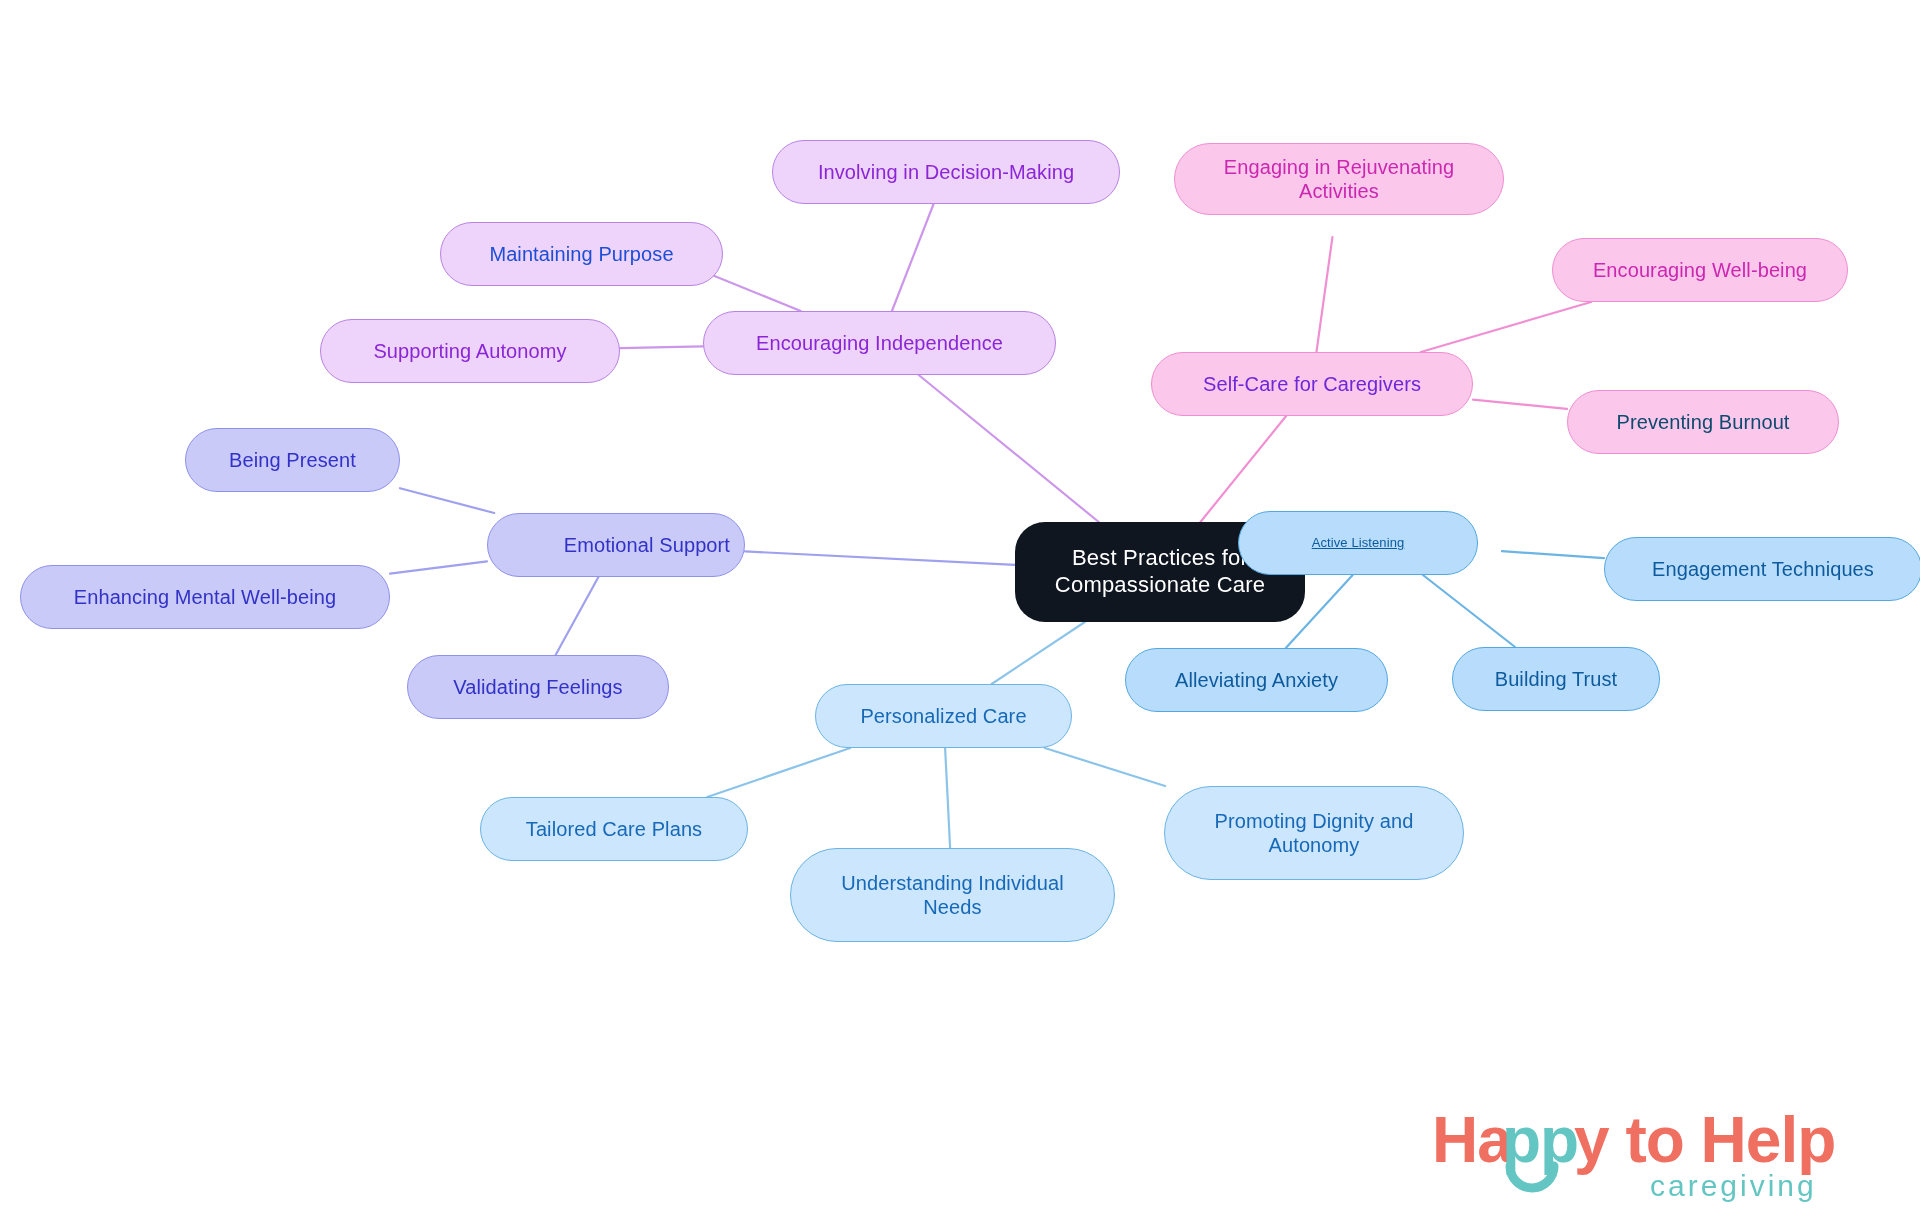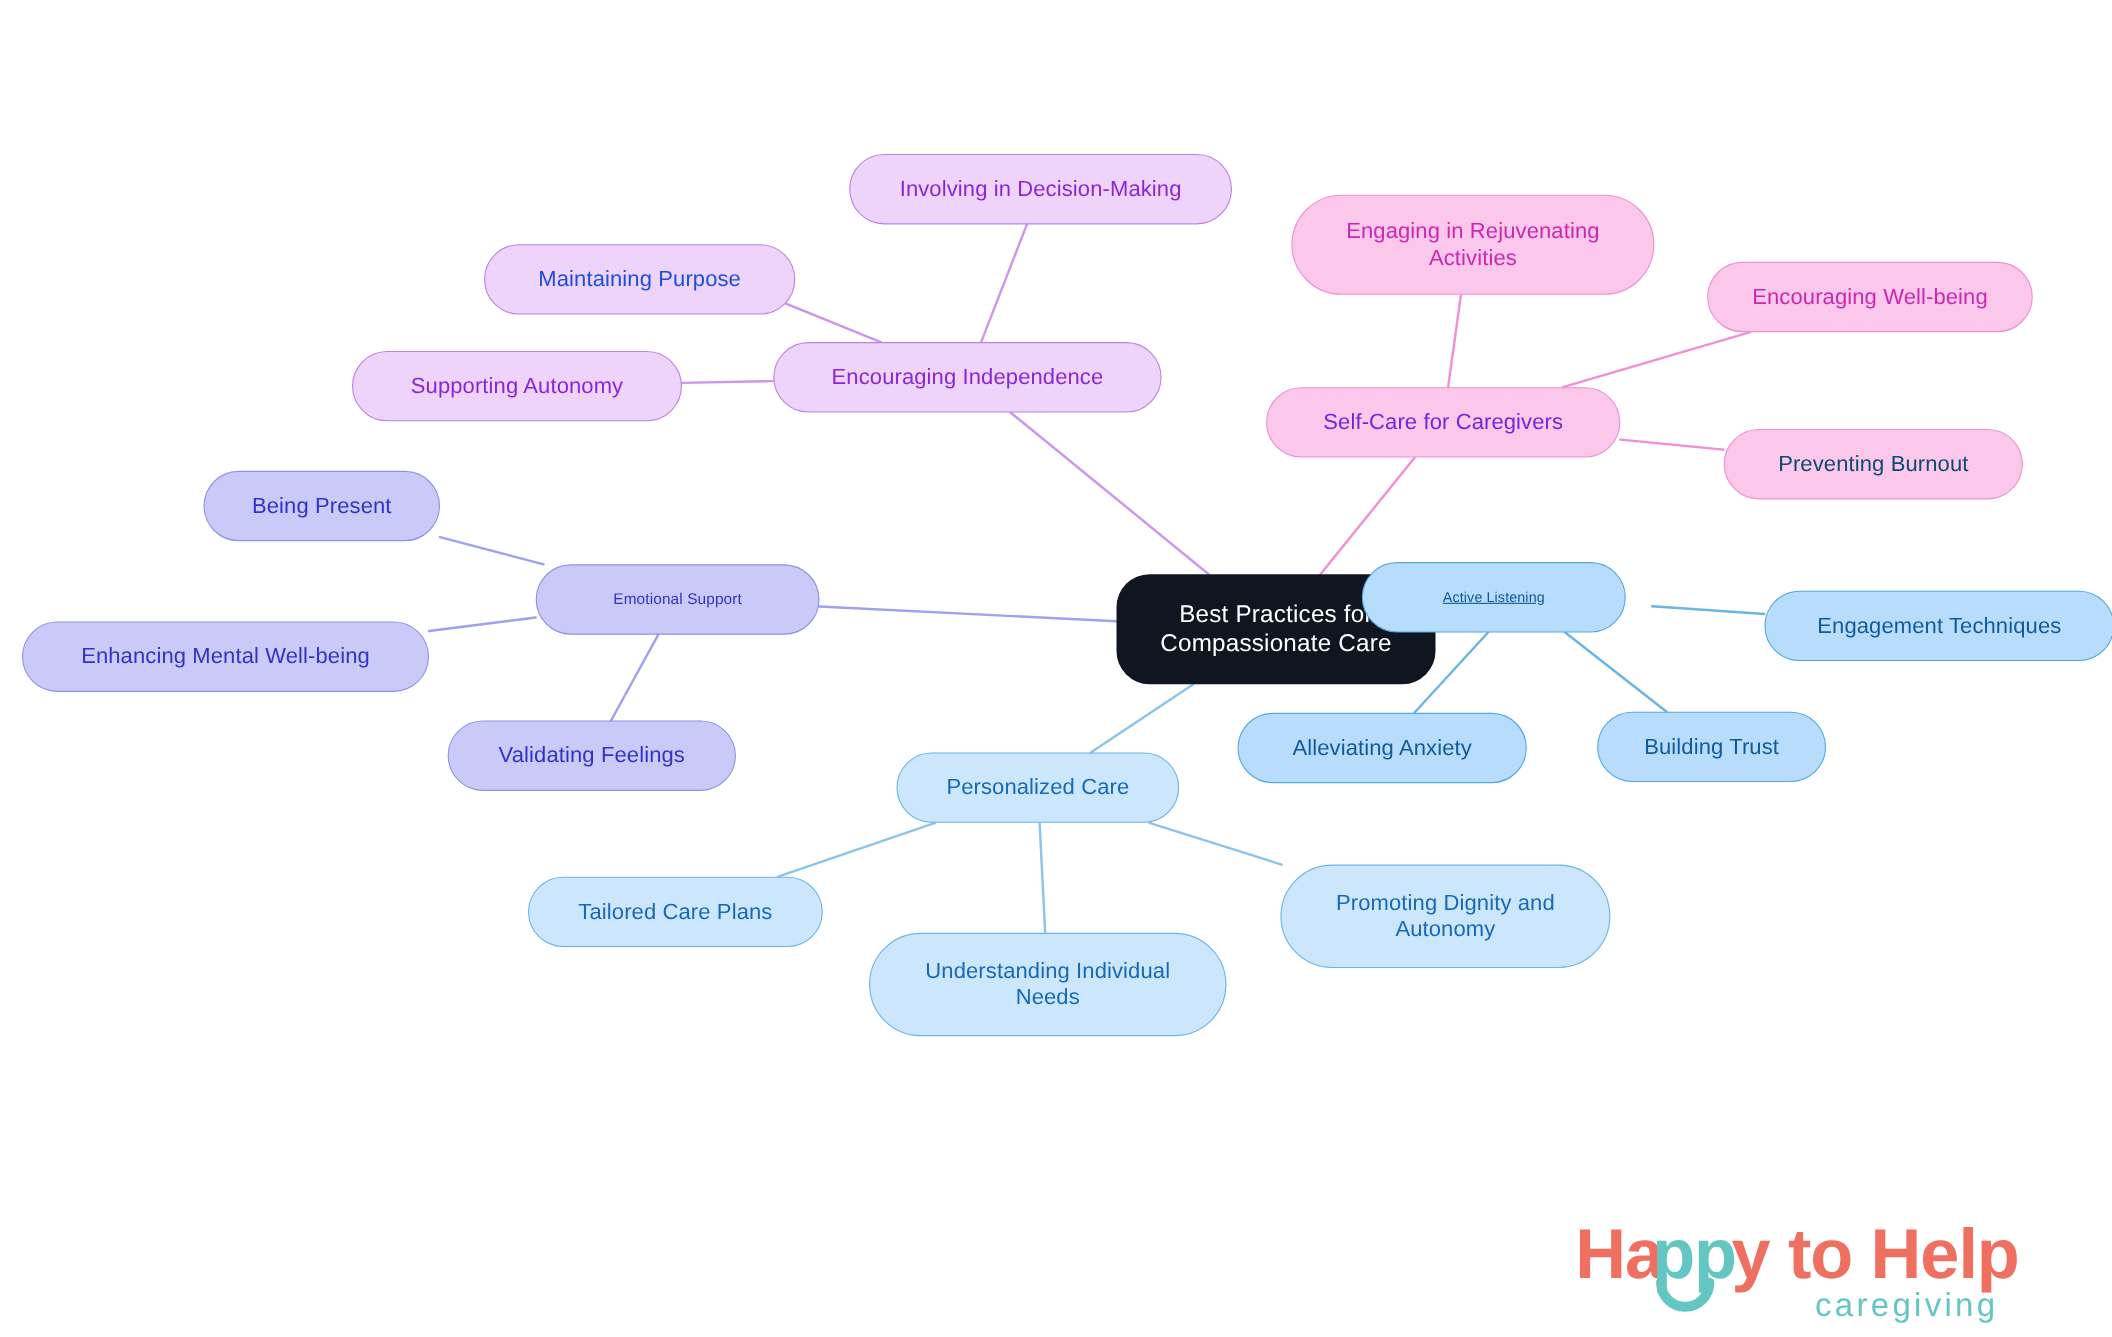--- a/index.html
+++ b/index.html
@@ -87,30 +87,30 @@
       <div class="node" style="left: 1238px; top: 511px; width: 240px; height: 64px; font-size: 13px; background: rgb(184, 220, 251); border-color: rgb(83, 168, 226); color: rgb(13, 91, 158); text-decoration: underline;"><span>Active Listening</span></div>
       <div class="node" style="left: 1604px; top: 537px; width: 318px; height: 64px; font-size: 20px; background: rgb(184, 220, 251); border-color: rgb(83, 168, 226); color: rgb(13, 91, 158);"><span>Engagement Techniques</span></div>
       <div class="node" style="left: 1125px; top: 648px; width: 263px; height: 64px; font-size: 20px; background: rgb(184, 220, 251); border-color: rgb(83, 168, 226); color: rgb(13, 91, 158);"><span>Alleviating Anxiety</span></div>
       <div class="node" style="left: 1452px; top: 647px; width: 208px; height: 64px; font-size: 20px; background: rgb(184, 220, 251); border-color: rgb(83, 168, 226); color: rgb(13, 91, 158);"><span>Building Trust</span></div>
       <div class="node" style="left: 815px; top: 684px; width: 257px; height: 64px; font-size: 20px; background: rgb(203, 230, 253); border-color: rgb(108, 180, 228); color: rgb(23, 105, 184);"><span>Personalized Care</span></div>
       <div class="node" style="left: 480px; top: 797px; width: 268px; height: 64px; font-size: 20px; background: rgb(203, 230, 253); border-color: rgb(108, 180, 228); color: rgb(23, 105, 184); text-align: right;"><span>Tailored Care Plans</span></div>
       <div class="node" style="left: 790px; top: 848px; width: 325px; height: 94px; font-size: 20px; background: rgb(203, 230, 253); border-color: rgb(108, 180, 228); color: rgb(23, 105, 184);"><span>Understanding Individual
 Needs</span></div>
       <div class="node" style="left: 1164px; top: 786px; width: 300px; height: 94px; font-size: 20px; background: rgb(203, 230, 253); border-color: rgb(108, 180, 228); color: rgb(23, 105, 184);"><span>Promoting Dignity and
 Autonomy</span></div>
-      <div class="node" style="left: 487px; top: 513px; width: 258px; height: 64px; font-size: 14px; background: rgb(201, 202, 247); border-color: rgb(143, 145, 234); color: rgb(50, 50, 200);"><span>Emotional Support</span></div>
+      <div class="node" style="left: 487px; top: 513px; width: 258px; height: 64px; font-size: 20px; background: rgb(201, 202, 247); border-color: rgb(143, 145, 234); color: rgb(50, 50, 200); justify-content: flex-end;"><span>Emotional Support</span></div>
       <div class="node" style="left: 185px; top: 428px; width: 215px; height: 64px; font-size: 20px; background: rgb(201, 202, 247); border-color: rgb(143, 145, 234); color: rgb(50, 50, 200);"><span>Being Present</span></div>
       <div class="node" style="left: 20px; top: 565px; width: 370px; height: 64px; font-size: 20px; background: rgb(201, 202, 247); border-color: rgb(143, 145, 234); color: rgb(50, 50, 200);"><span>Enhancing Mental Well-being</span></div>
       <div class="node" style="left: 407px; top: 655px; width: 262px; height: 64px; font-size: 20px; background: rgb(201, 202, 247); border-color: rgb(143, 145, 234); color: rgb(50, 50, 200);"><span>Validating Feelings</span></div>
       <div class="node" style="left: 703px; top: 311px; width: 353px; height: 64px; font-size: 20px; background: rgb(238, 211, 250); border-color: rgb(185, 131, 227); color: rgb(139, 38, 214);"><span>Encouraging Independence</span></div>
       <div class="node" style="left: 772px; top: 140px; width: 348px; height: 64px; font-size: 20px; background: rgb(238, 211, 250); border-color: rgb(185, 131, 227); color: rgb(139, 38, 214);"><span>Involving in Decision-Making</span></div>
       <div class="node" style="left: 440px; top: 190px; width: 283px; height: 64px; font-size: 20px; background: rgb(238, 211, 250); border-color: rgb(185, 131, 227); color: #1d4ed8; margin-top: 32px;"><span>Maintaining Purpose</span></div>
       <div class="node" style="left: 320px; top: 319px; width: 300px; height: 64px; font-size: 20px; background: rgb(238, 211, 250); border-color: rgb(185, 131, 227); color: rgb(139, 38, 214);"><span>Supporting Autonomy</span></div>
       <div class="node" style="left: 1151px; top: 352px; width: 322px; height: 64px; font-size: 20px; background: rgb(251, 199, 234); border-color: rgb(239, 142, 210); color: #6d28d9;"><span>Self-Care for Caregivers</span></div>
-      <div class="node" style="left: 1174px; top: 143px; width: 330px; height: 91px; font-size: 20px; background: rgb(251, 199, 234); border-color: rgb(239, 142, 210); color: rgb(204, 39, 176); margin-top: 34px;"><span>Engaging in Rejuvenating
+      <div class="node" style="left: 1174px; top: 143px; width: 330px; height: 72px; font-size: 20px; background: rgb(251, 199, 234); border-color: rgb(239, 142, 210); color: rgb(204, 39, 176);"><span>Engaging in Rejuvenating
 Activities</span></div>
       <div class="node" style="left: 1552px; top: 238px; width: 296px; height: 64px; font-size: 20px; background: rgb(251, 199, 234); border-color: rgb(239, 142, 210); color: rgb(204, 39, 176);"><span>Encouraging Well-being</span></div>
       <div class="node" style="left: 1567px; top: 390px; width: 272px; height: 64px; font-size: 20px; background: rgb(251, 199, 234); border-color: rgb(239, 142, 210); color: #0c4a6e;"><span>Preventing Burnout</span></div>
     </div>
 
   <div class="logo">
     <svg viewBox="0 0 460 105" width="460" height="105">
       <text id="logo-ha" x="0" y="62" font-family="Liberation Sans, sans-serif" font-size="64" font-weight="bold" letter-spacing="-1" fill="#ef6f61">Ha</text>
       <text id="logo-pp" x="70" y="62" font-family="Liberation Sans, sans-serif" font-size="64" font-weight="bold" letter-spacing="-1" fill="#64c6c2">pp</text>
       <text id="logo-rest" x="142" y="62" font-family="Liberation Sans, sans-serif" font-size="64" font-weight="bold" letter-spacing="-1" fill="#ef6f61">y to Help</text>

